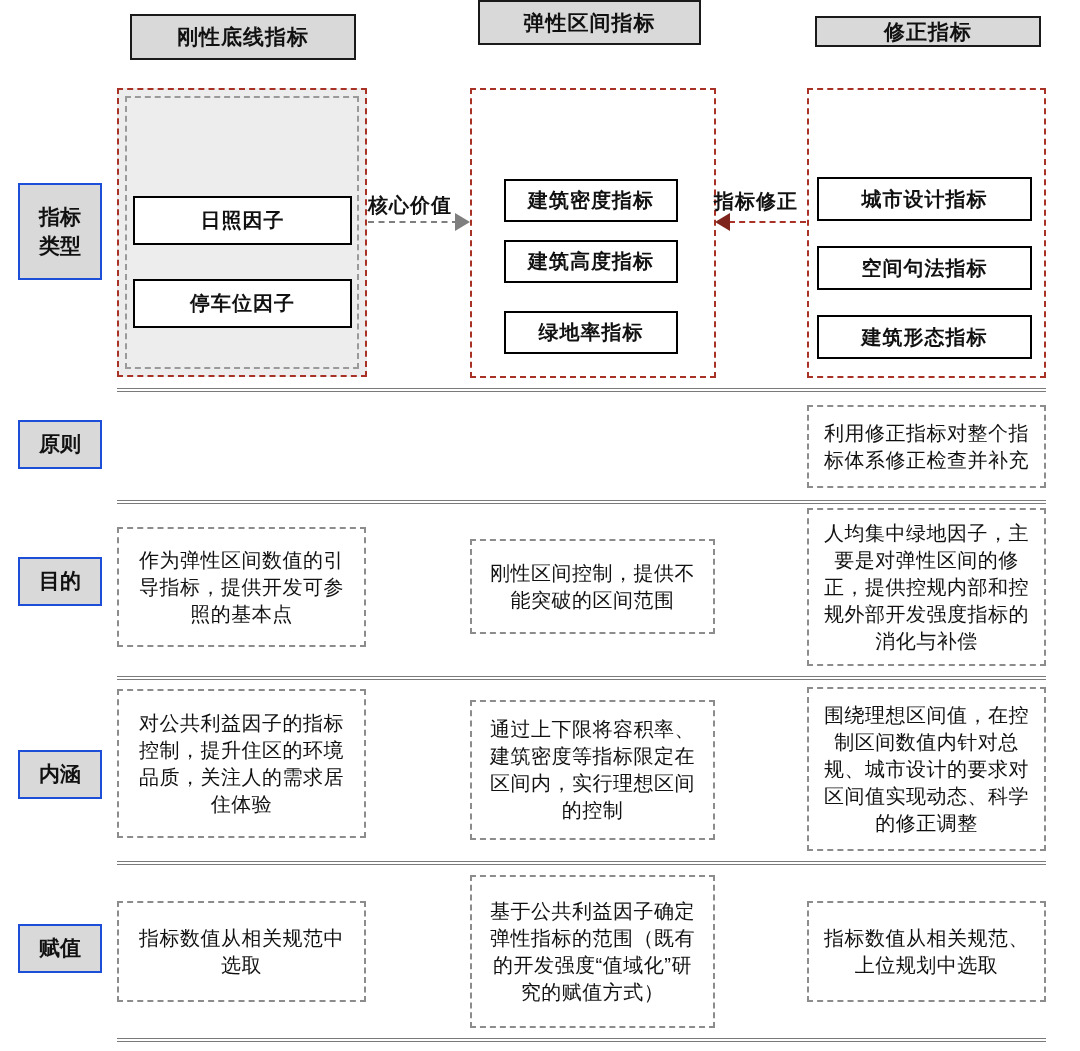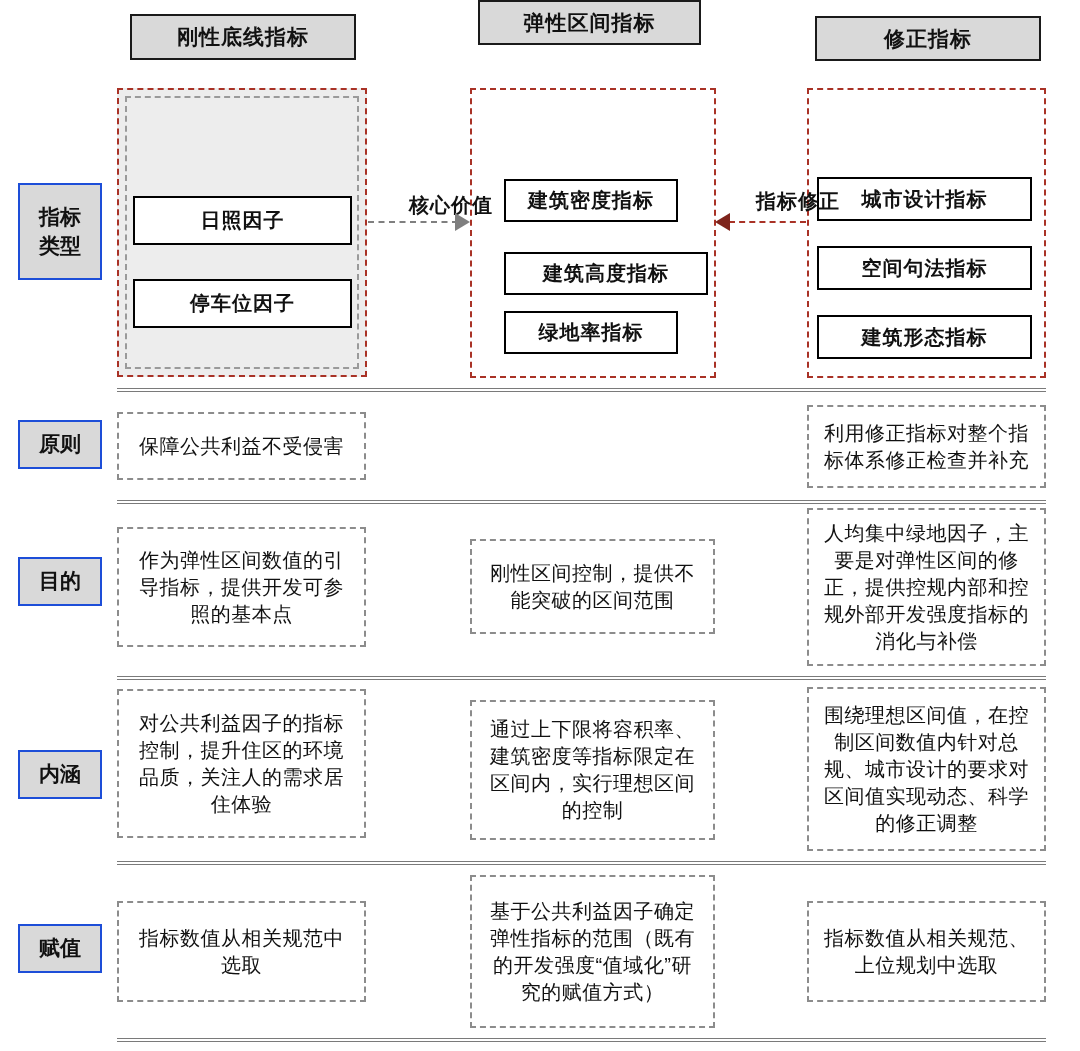--- a/index.html
+++ b/index.html
@@ -36,42 +36,42 @@
        display:flex;align-items:center;justify-content:center;text-align:center;
        font-size:20px;line-height:1.35;padding:6px 12px;letter-spacing:0.5px;}
 
   .sep{position:absolute;height:4px;border-top:1px solid #7a7a7a;border-bottom:1px solid #7a7a7a;}
 
   .arrow-line{position:absolute;height:0;border-top:2.5px dashed var(--arrow-gray);}
   .arrow-line.red{border-top-color:var(--red-dashed);}
   .tri{position:absolute;width:0;height:0;}
   .tri-right{border-top:9px solid transparent;border-bottom:9px solid transparent;border-left:15px solid var(--arrow-gray);}
   .tri-left{border-top:9px solid transparent;border-bottom:9px solid transparent;border-right:15px solid #7e241c;}
-  .arrow-label{position:absolute;font-size:20px;font-weight:bold;text-align:center;letter-spacing:1px;white-space:nowrap;margin-left:36px;}
+  .arrow-label{position:absolute;font-size:20px;font-weight:bold;letter-spacing:1px;white-space:nowrap;}
 </style>
 </head>
 <body>
 
 <div class="page">
 
   <div class="hdr" style="left:130px;top:14px;width:226px;height:46px">刚性底线指标</div>
   <div class="hdr" style="left:478px;top:0;width:223px;height:45px">弹性区间指标</div>
-  <div class="hdr" style="left:815px;top:16px;width:226px;height:45px">修正指标</div>
+  <div class="hdr" style="left:815px;top:16px;width:226px;height:31px">修正指标</div>
 
   <div class="rowlbl" style="left:18px;top:183px;width:84px;height:97px">指标类型</div>
 
   <div class="redbox filled" style="left:117px;top:88px;width:250px;height:289px">
     <div class="inner-dash"></div>
   </div>
   <div class="fbox" style="left:133px;top:196px;width:219px;height:49px">日照因子</div>
   <div class="fbox" style="left:133px;top:279px;width:219px;height:49px">停车位因子</div>
 
   <div class="redbox" style="left:470px;top:88px;width:246px;height:290px"></div>
   <div class="fbox thick" style="left:504px;top:179px;width:174px;height:43px">建筑密度指标</div>
-  <div class="fbox thick" style="left:504px;top:252px;width:204px;height:43px">建筑高度指标</div>
+  <div class="fbox thick" style="left:504px;top:240px;width:174px;height:43px">建筑高度指标</div>
   <div class="fbox thick" style="left:504px;top:311px;width:174px;height:43px">绿地率指标</div>
 
   <div class="redbox" style="left:807px;top:88px;width:239px;height:290px"></div>
   <div class="fbox thick" style="left:817px;top:246px;width:215px;height:44px">空间句法指标</div>
   <div class="fbox thick" style="left:817px;top:177px;width:215px;height:44px">城市设计指标</div>
   <div class="fbox thick" style="left:817px;top:315px;width:215px;height:44px">建筑形态指标</div>
 
   <div class="arrow-label" style="left:368px;top:192px;width:94px">核心价值</div>
   <div class="arrow-line" style="left:368px;top:221px;width:90px"></div>
   <div class="tri tri-right" style="left:455px;top:213px"></div>
@@ -80,21 +80,20 @@
   <div class="arrow-line red" style="left:729px;top:221px;width:77px"></div>
   <div class="tri tri-left" style="left:715px;top:213px"></div>
 
   <div class="sep" style="left:117px;top:388px;width:929px"></div>
   <div class="sep" style="left:117px;top:500px;width:929px"></div>
   <div class="sep" style="left:117px;top:676px;width:929px"></div>
   <div class="sep" style="left:117px;top:861px;width:929px"></div>
   <div class="sep" style="left:117px;top:1038px;width:929px"></div>
 
   <div class="rowlbl" style="left:18px;top:420px;width:84px;height:49px">原则</div>
-  <div class="cell" style="left:117px;top:412px;width:249px;height:68px">保障公共利益不受侵害</div>
   <div class="cell" style="left:807px;top:405px;width:239px;height:83px">利用修正指标对整个指标体系修正检查并补充</div>
 
   <div class="rowlbl" style="left:18px;top:557px;width:84px;height:49px">目的</div>
   <div class="cell" style="left:117px;top:527px;width:249px;height:120px">作为弹性区间数值的引导指标，提供开发可参照的基本点</div>
   <div class="cell" style="left:470px;top:539px;width:245px;height:95px">刚性区间控制，提供不能突破的区间范围</div>
   <div class="cell" style="left:807px;top:508px;width:239px;height:158px">人均集中绿地因子，主要是对弹性区间的修正，提供控规内部和控规外部开发强度指标的消化与补偿</div>
 
   <div class="rowlbl" style="left:18px;top:750px;width:84px;height:49px">内涵</div>
   <div class="cell" style="left:117px;top:689px;width:249px;height:149px">对公共利益因子的指标控制，提升住区的环境品质，关注人的需求居住体验</div>
   <div class="cell" style="left:470px;top:700px;width:245px;height:140px">通过上下限将容积率、建筑密度等指标限定在区间内，实行理想区间的控制</div>

